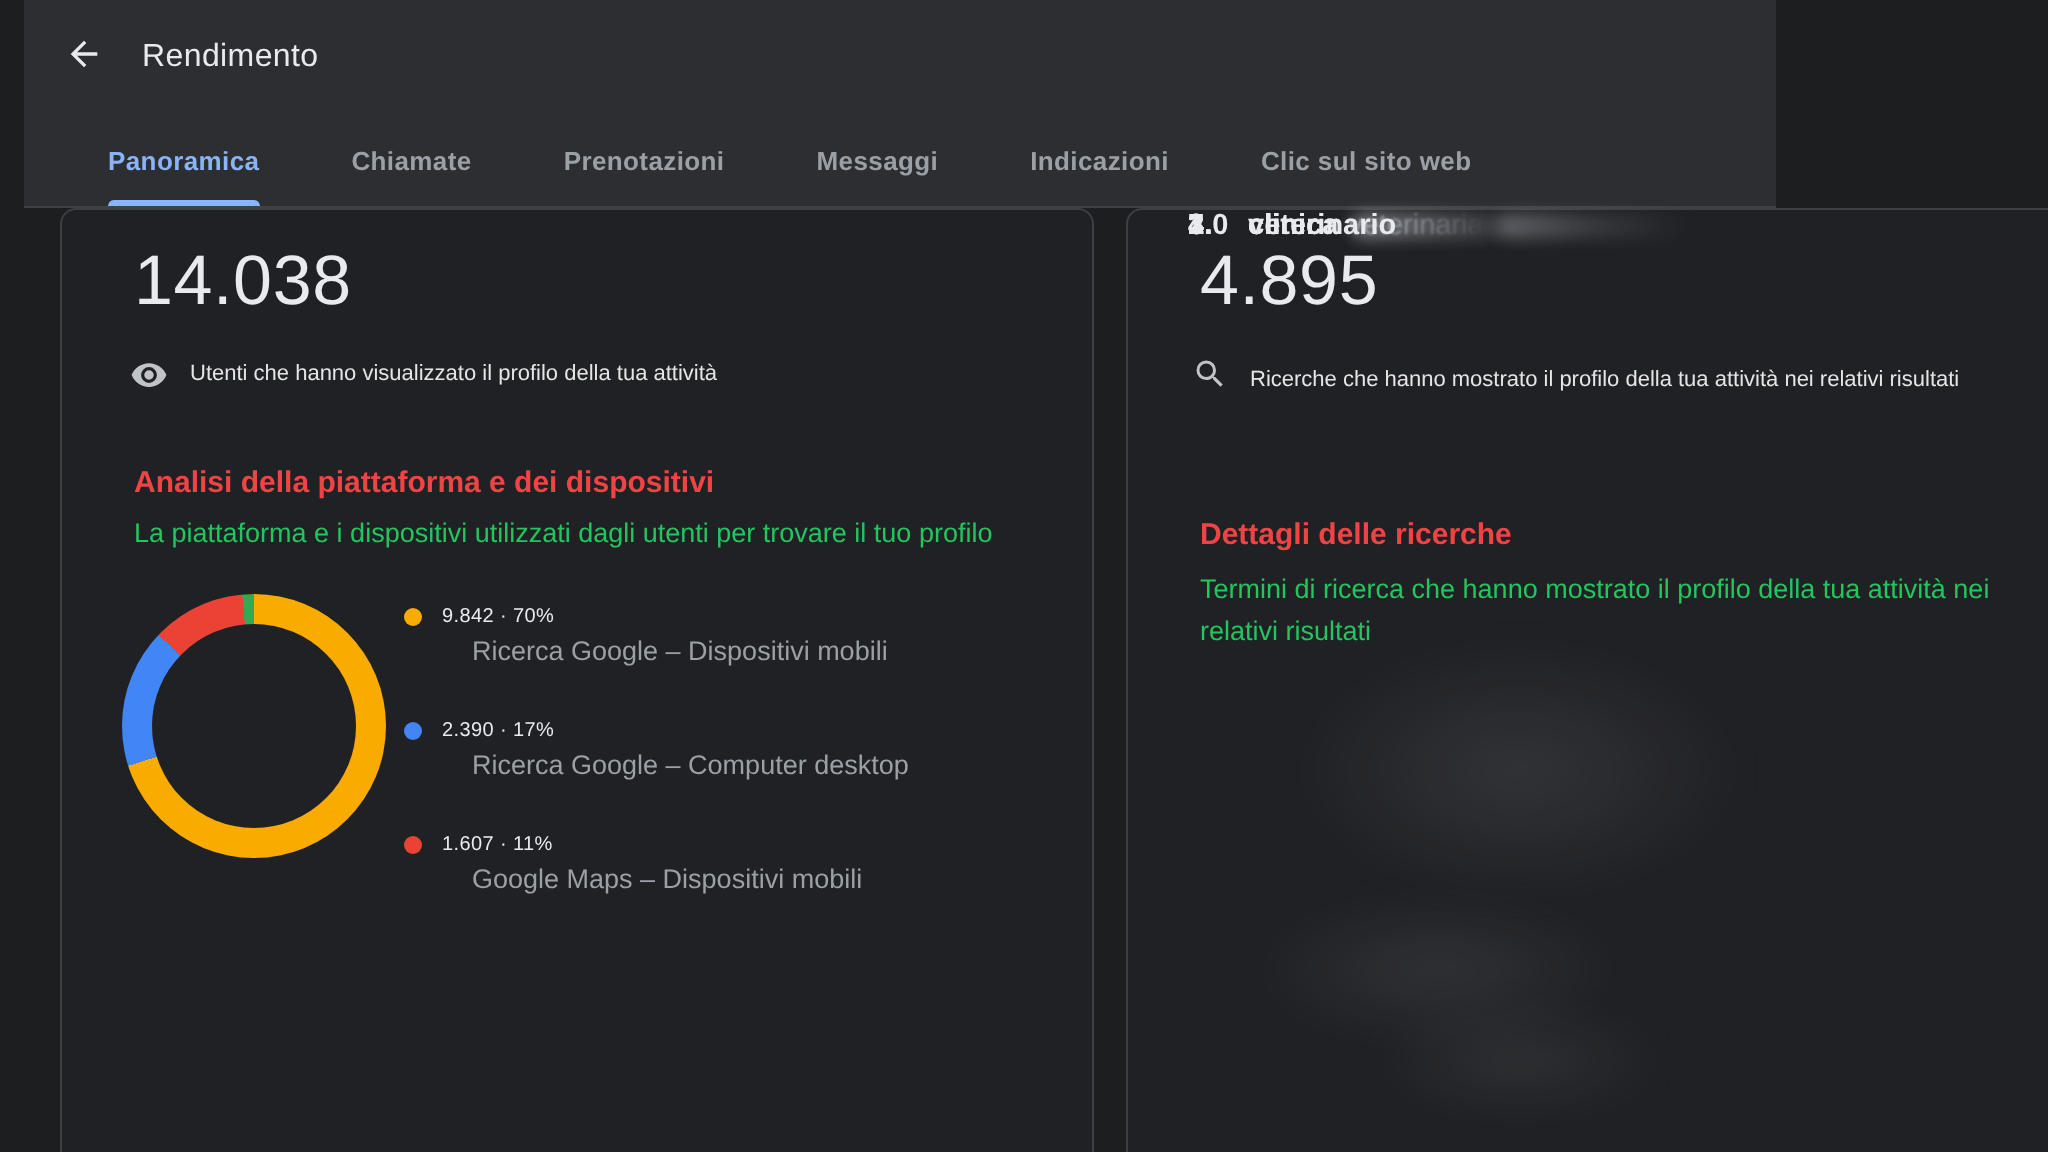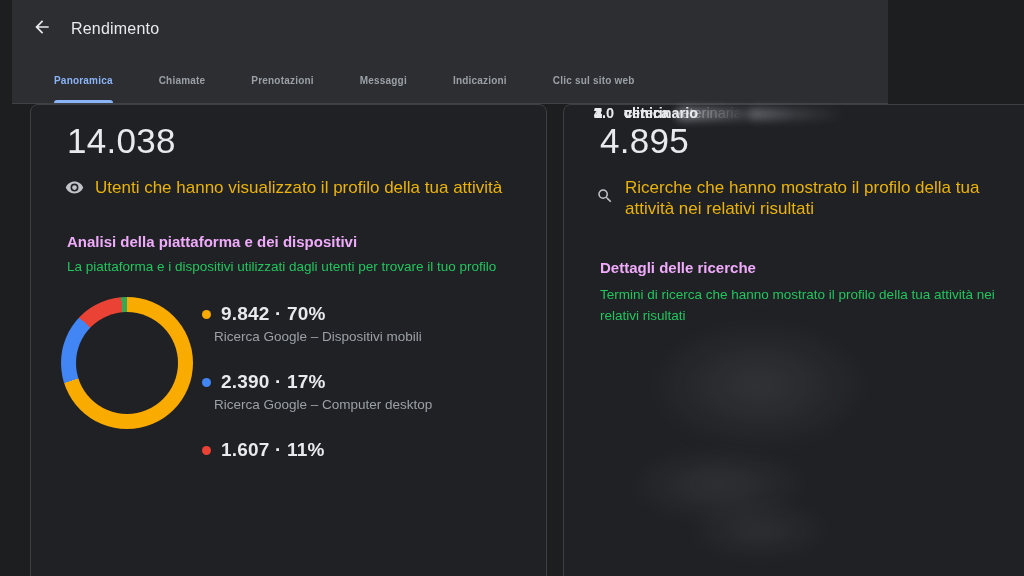--- a/index.html
+++ b/index.html
@@ -17,60 +17,60 @@
   }
   .title-row { display:flex; align-items:center; height:57px; padding-left:14px; }
   .back-btn {
     width:32px; height:32px; border:none; background:transparent; cursor:pointer;
     display:flex; align-items:center; justify-content:center; border-radius:50%;
   }
   .page-title { font-size:16px; color:#e8eaed; margin-left:13px; letter-spacing:.2px; }
   .tab-bar { display:flex; align-items:stretch; height:46px; padding-left:42px; gap:46px; }
   .tab {
     position:relative; display:flex; align-items:center; cursor:pointer;
-    font-size:10px; font-weight:700; color:#9aa0a6; letter-spacing:.2px;
+    font-size:13px; font-weight:700; color:#9aa0a6; letter-spacing:.2px;
   }
   .tab.active { color:#8ab4f8; }
   .tab.active::after {
     content:""; position:absolute; left:0; right:0; bottom:0; height:3px;
     background:#8ab4f8; border-radius:3px 3px 0 0;
   }
 
   
   .card {
     position:absolute; top:104px; height:480px; background:#202124;
     border:1px solid #3c4043; border-radius:8px 8px 0 0;
   }
   .card-left  { left:30px;  width:517px; }
   .card-right { left:563px; width:610px; }
 
   .metric-value { position:absolute; left:36px; top:16px; font-size:35px; font-weight:400; color:#e8eaed; letter-spacing:.3px;text-align:center; }
-  .metric-caption { position:absolute; display:flex; gap:11px; align-items:flex-start; color:#eab308; font-size:17px; line-height:21px; }
+  .metric-caption { position:absolute; display:flex; gap:11px; align-items:flex-start; color:#e5e5e5; font-size:11px; line-height:21px; }
   .card-left  .metric-caption { left:34px; top:72px; width:460px; }
   .card-right .metric-caption { left:32px; top:72px; width:420px;align-items:center; }
   .metric-caption .ic { flex:0 0 auto; margin-top:1px; }
 
-  .section-title { position:absolute; left:36px; font-size:15px; font-weight:700; color:#f0abfc; }
+  .section-title { position:absolute; left:36px; font-size:15px; font-weight:700; color:#ef4444; }
   .section-subtitle { position:absolute; left:36px; font-size:13.5px; color:#22c55e; line-height:21px; }
   .card-left  .section-title { top:128px; }
   .card-left  .section-subtitle { top:151px; width:460px; }
   .card-right .section-title { top:154px; }
   .card-right .section-subtitle { top:179px; width:420px; }
 
   
   .donut { position:absolute; left:30px; top:192px; width:132px; height:132px; border-radius:50%; }
   .donut::after { content:""; position:absolute; inset:15px; border-radius:50%; background:#202124; }
 
   
   .legend { position:absolute; left:171px; top:198px; width:330px; }
   .legend-item { margin-bottom:27px; }
   .legend-valrow { display:flex; align-items:center; gap:10px; }
   .legend-dot { width:9px; height:9px; border-radius:50%; flex:0 0 auto; }
-  .legend-value { font-size:19px; font-weight:700; color:#e8eaed; letter-spacing:.2px; }
-  .legend-label { margin:4px 0 0 12px; font-size:13.5px; color:#9aa0a6; }
+  .legend-value { font-size:10px; font-weight:400; color:#e8eaed; letter-spacing:.2px; }
+  .legend-label { margin:4px 0 0 34px; font-size:13.5px; color:#9aa0a6; }
 
   
   .term-row { position:absolute; left:30px; right:0; height:22px; font-size:14.5px; }
   .term-row:nth-of-type(1) { top:256px; }
   .term-row:nth-of-type(2) { top:310px; }
   .term-row:nth-of-type(3) { top:364px; }
   .term-row:nth-of-type(4) { top:418px; }
   .rank { position:absolute; left:0; width:30px; font-weight:700; color:#e8eaed; }
   .term { position:absolute; left:30px; white-space:nowrap; }
   .term-main { font-weight:700; color:#e8eaed; }
@@ -167,20 +167,21 @@
             <span class="legend-dot" style="background: rgb(66, 133, 244);"></span>
             <span class="legend-value">2.390 · 17%</span>
           </div>
         <div class="legend-label">Ricerca Google – Computer desktop</div>
       </div>
       <div class="legend-item">
         <div class="legend-valrow">
             <span class="legend-dot" style="background: rgb(234, 67, 53);"></span>
             <span class="legend-value">1.607 · 11%</span>
           </div>
+        <div class="legend-label">Google Maps – Dispositivi mobili</div>
       </div>
     </div>
   </section>
 
   <section class="card card-right">
     <div class="metric-value">4.895</div>
     <div class="metric-caption">
       <span class="ic">
         <svg width="18" height="18" viewBox="0 0 24 24" fill="#c0c4c9">
             <path d="M15.5 14h-.79l-.28-.27A6.47 6.47 0 0 0 16 9.5 6.5 6.5 0 1 0 9.5 16c1.61 0 3.09-.59 4.23-1.57l.27.28v.79l5 4.99L20.49 19l-4.99-5zm-6 0C7.01 14 5 11.99 5 9.5S7.01 5 9.5 5 14 7.01 14 9.5 11.99 14 9.5 14z"></path>

